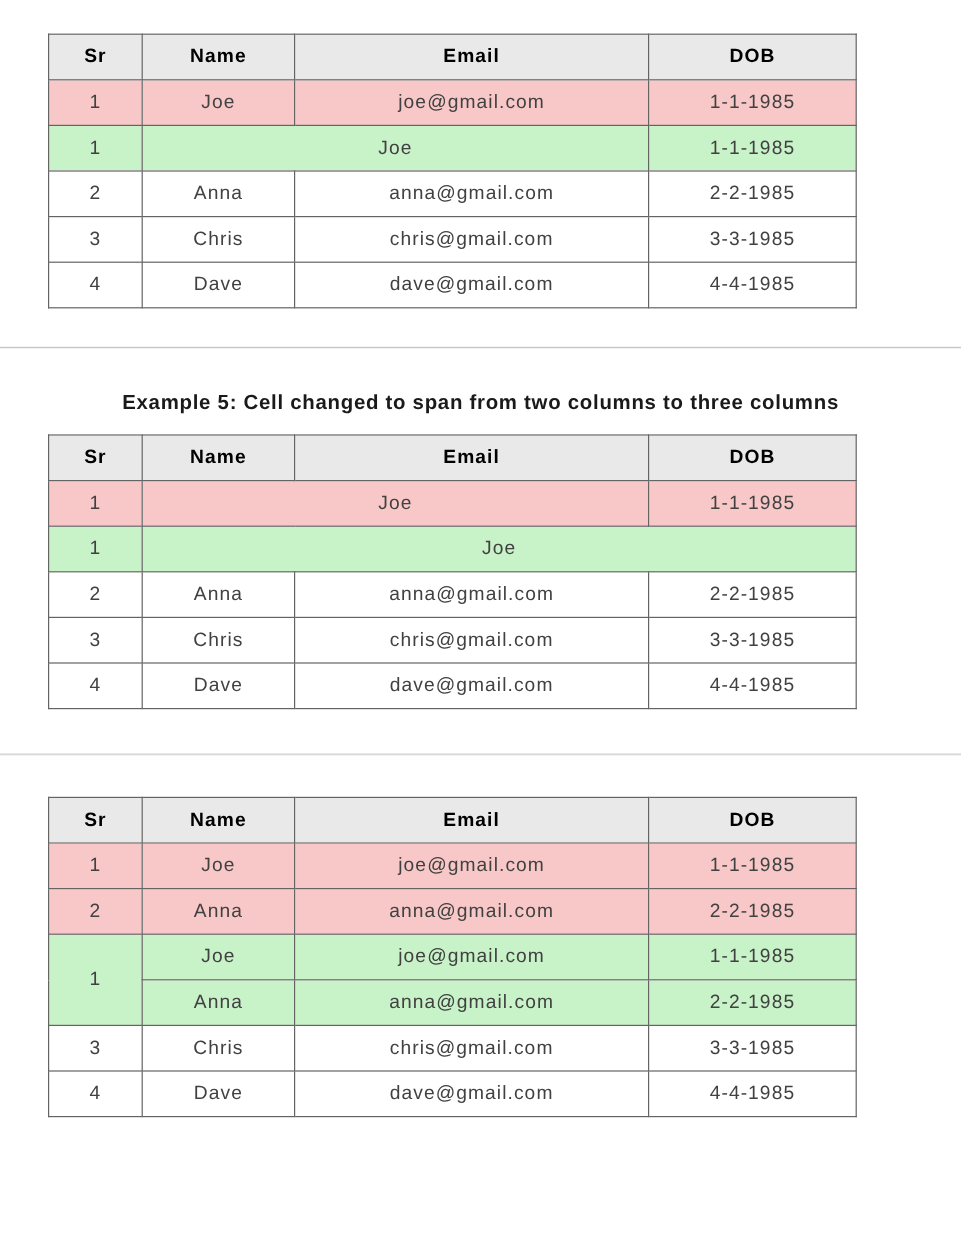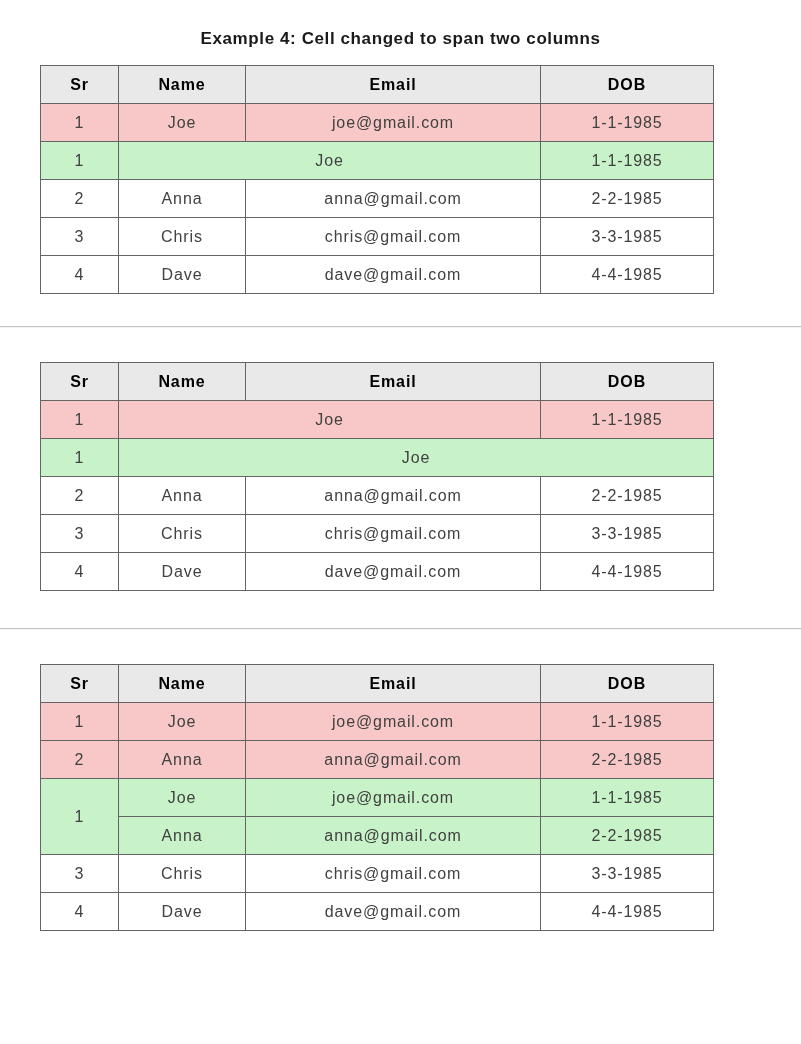--- a/index.html
+++ b/index.html
@@ -60,91 +60,91 @@
     border-top: 1px solid var(--divider, #c6c6c6);
     border-bottom: 1px solid #f2f2f2;
     margin: 0;
   }
   .gap-after-table-1 { height: 32px; }
   .gap-after-table-2 { height: 37px; }
   .title-space { height: 34px; }
 </style>
 </head>
 <body>
-
-<section>
-  <h3 class="section-title">Example 4: Cell changed to span two columns</h3>
-  <table class="demo">
-    <colgroup>
-        <col class="c-sr">
-        <col class="c-name">
-        <col class="c-email">
-        <col class="c-dob">
-      </colgroup>
-    <tbody>
-        <tr>
-      <th>Sr</th>
-      <th>Name</th>
-      <th>Email</th>
-      <th>DOB</th>
-    </tr>
-    <tr class="pink">
-      <td>1</td>
-      <td>Joe</td>
-      <td>joe@gmail.com</td>
-      <td>1-1-1985</td>
-    </tr>
-    <tr class="green">
-      <td>1</td>
-      <td colspan="2">Joe</td>
-      <td>1-1-1985</td>
-    </tr>
-    <tr>
-      <td>2</td>
-      <td>Anna</td>
-      <td>anna@gmail.com</td>
-      <td>2-2-1985</td>
-    </tr>
-    <tr>
-      <td>3</td>
-      <td>Chris</td>
-      <td>chris@gmail.com</td>
-      <td>3-3-1985</td>
-    </tr>
-    <tr>
-      <td>4</td>
-      <td>Dave</td>
-      <td>dave@gmail.com</td>
-      <td>4-4-1985</td>
-    </tr>
-  </tbody>
-    </table>
-</section>
-
-<div class="gap-after-table-1"></div>
-<hr class="section-divider">
-<div class="title-space"></div>
 
 <section>
   <table class="demo">
     <colgroup>
         <col class="c-sr">
         <col class="c-name">
         <col class="c-email">
         <col class="c-dob">
       </colgroup>
     <tbody>
         <tr>
       <th>Sr</th>
       <th>Name</th>
       <th>Email</th>
       <th>DOB</th>
     </tr>
     <tr class="pink">
       <td>1</td>
+      <td>Joe</td>
+      <td>joe@gmail.com</td>
+      <td>1-1-1985</td>
+    </tr>
+    <tr class="green">
+      <td>1</td>
+      <td colspan="2">Joe</td>
+      <td>1-1-1985</td>
+    </tr>
+    <tr>
+      <td>2</td>
+      <td>Anna</td>
+      <td>anna@gmail.com</td>
+      <td>2-2-1985</td>
+    </tr>
+    <tr>
+      <td>3</td>
+      <td>Chris</td>
+      <td>chris@gmail.com</td>
+      <td>3-3-1985</td>
+    </tr>
+    <tr>
+      <td>4</td>
+      <td>Dave</td>
+      <td>dave@gmail.com</td>
+      <td>4-4-1985</td>
+    </tr>
+  </tbody>
+    </table>
+</section>
+
+<div class="gap-after-table-1"></div>
+<hr class="section-divider">
+<div class="title-space"></div>
+
+<section>
+  <h3 class="section-title">Example 5: Cell changed to span from two columns to three columns</h3>
+  <table class="demo">
+    <colgroup>
+        <col class="c-sr">
+        <col class="c-name">
+        <col class="c-email">
+        <col class="c-dob">
+      </colgroup>
+    <tbody>
+        <tr>
+      <th>Sr</th>
+      <th>Name</th>
+      <th>Email</th>
+      <th>DOB</th>
+    </tr>
+    <tr class="pink">
+      <td>1</td>
       <td colspan="2">Joe</td>
       <td>1-1-1985</td>
     </tr>
     <tr class="green">
       <td>1</td>
       <td colspan="3">Joe</td>
     </tr>
     <tr>
       <td>2</td>
       <td>Anna</td>

